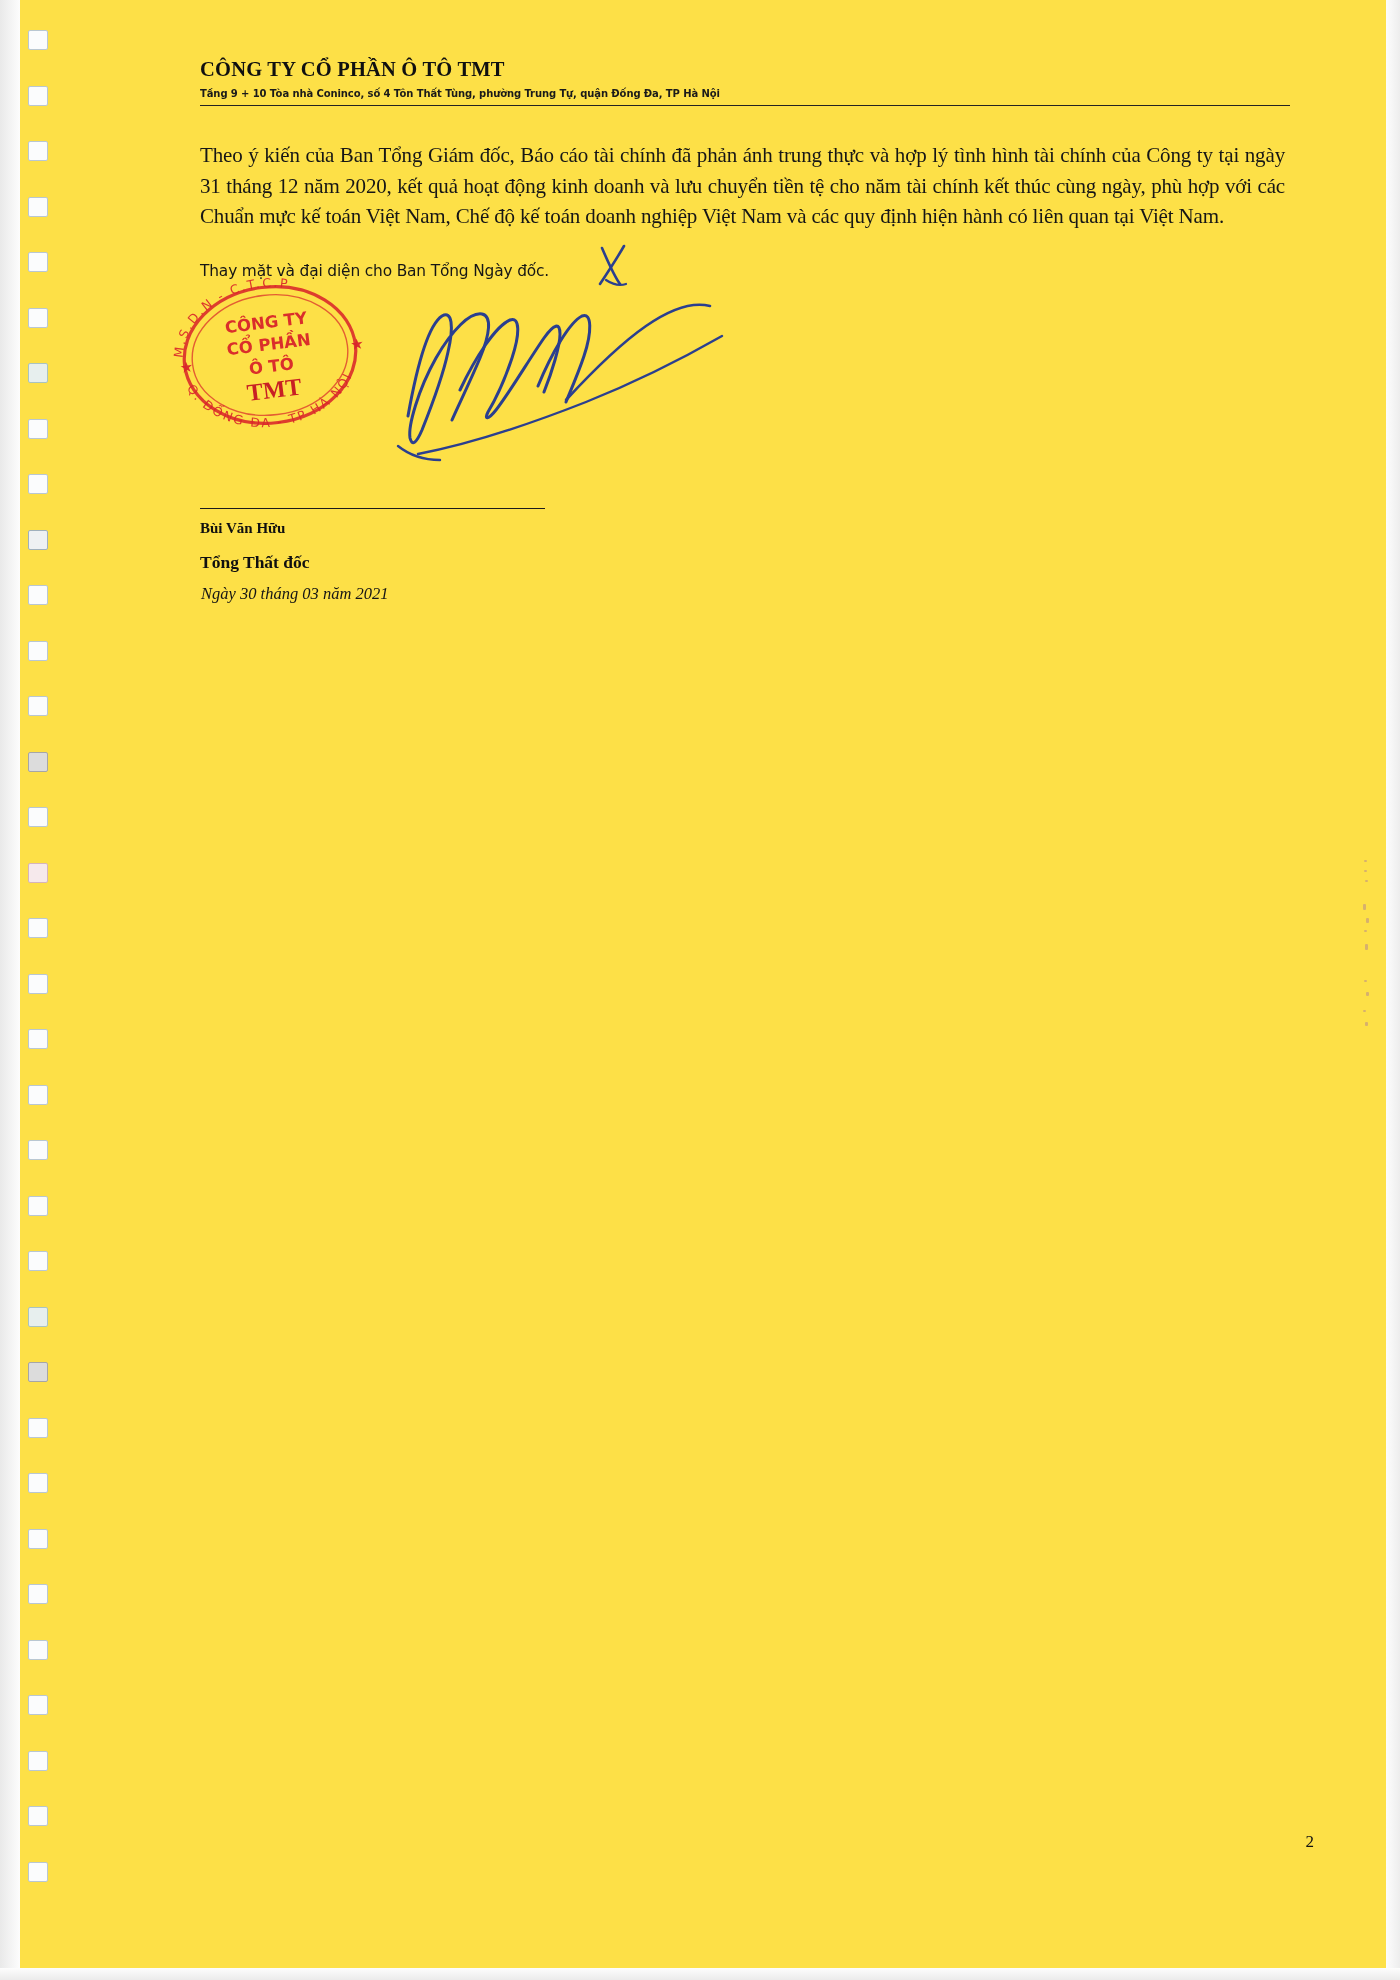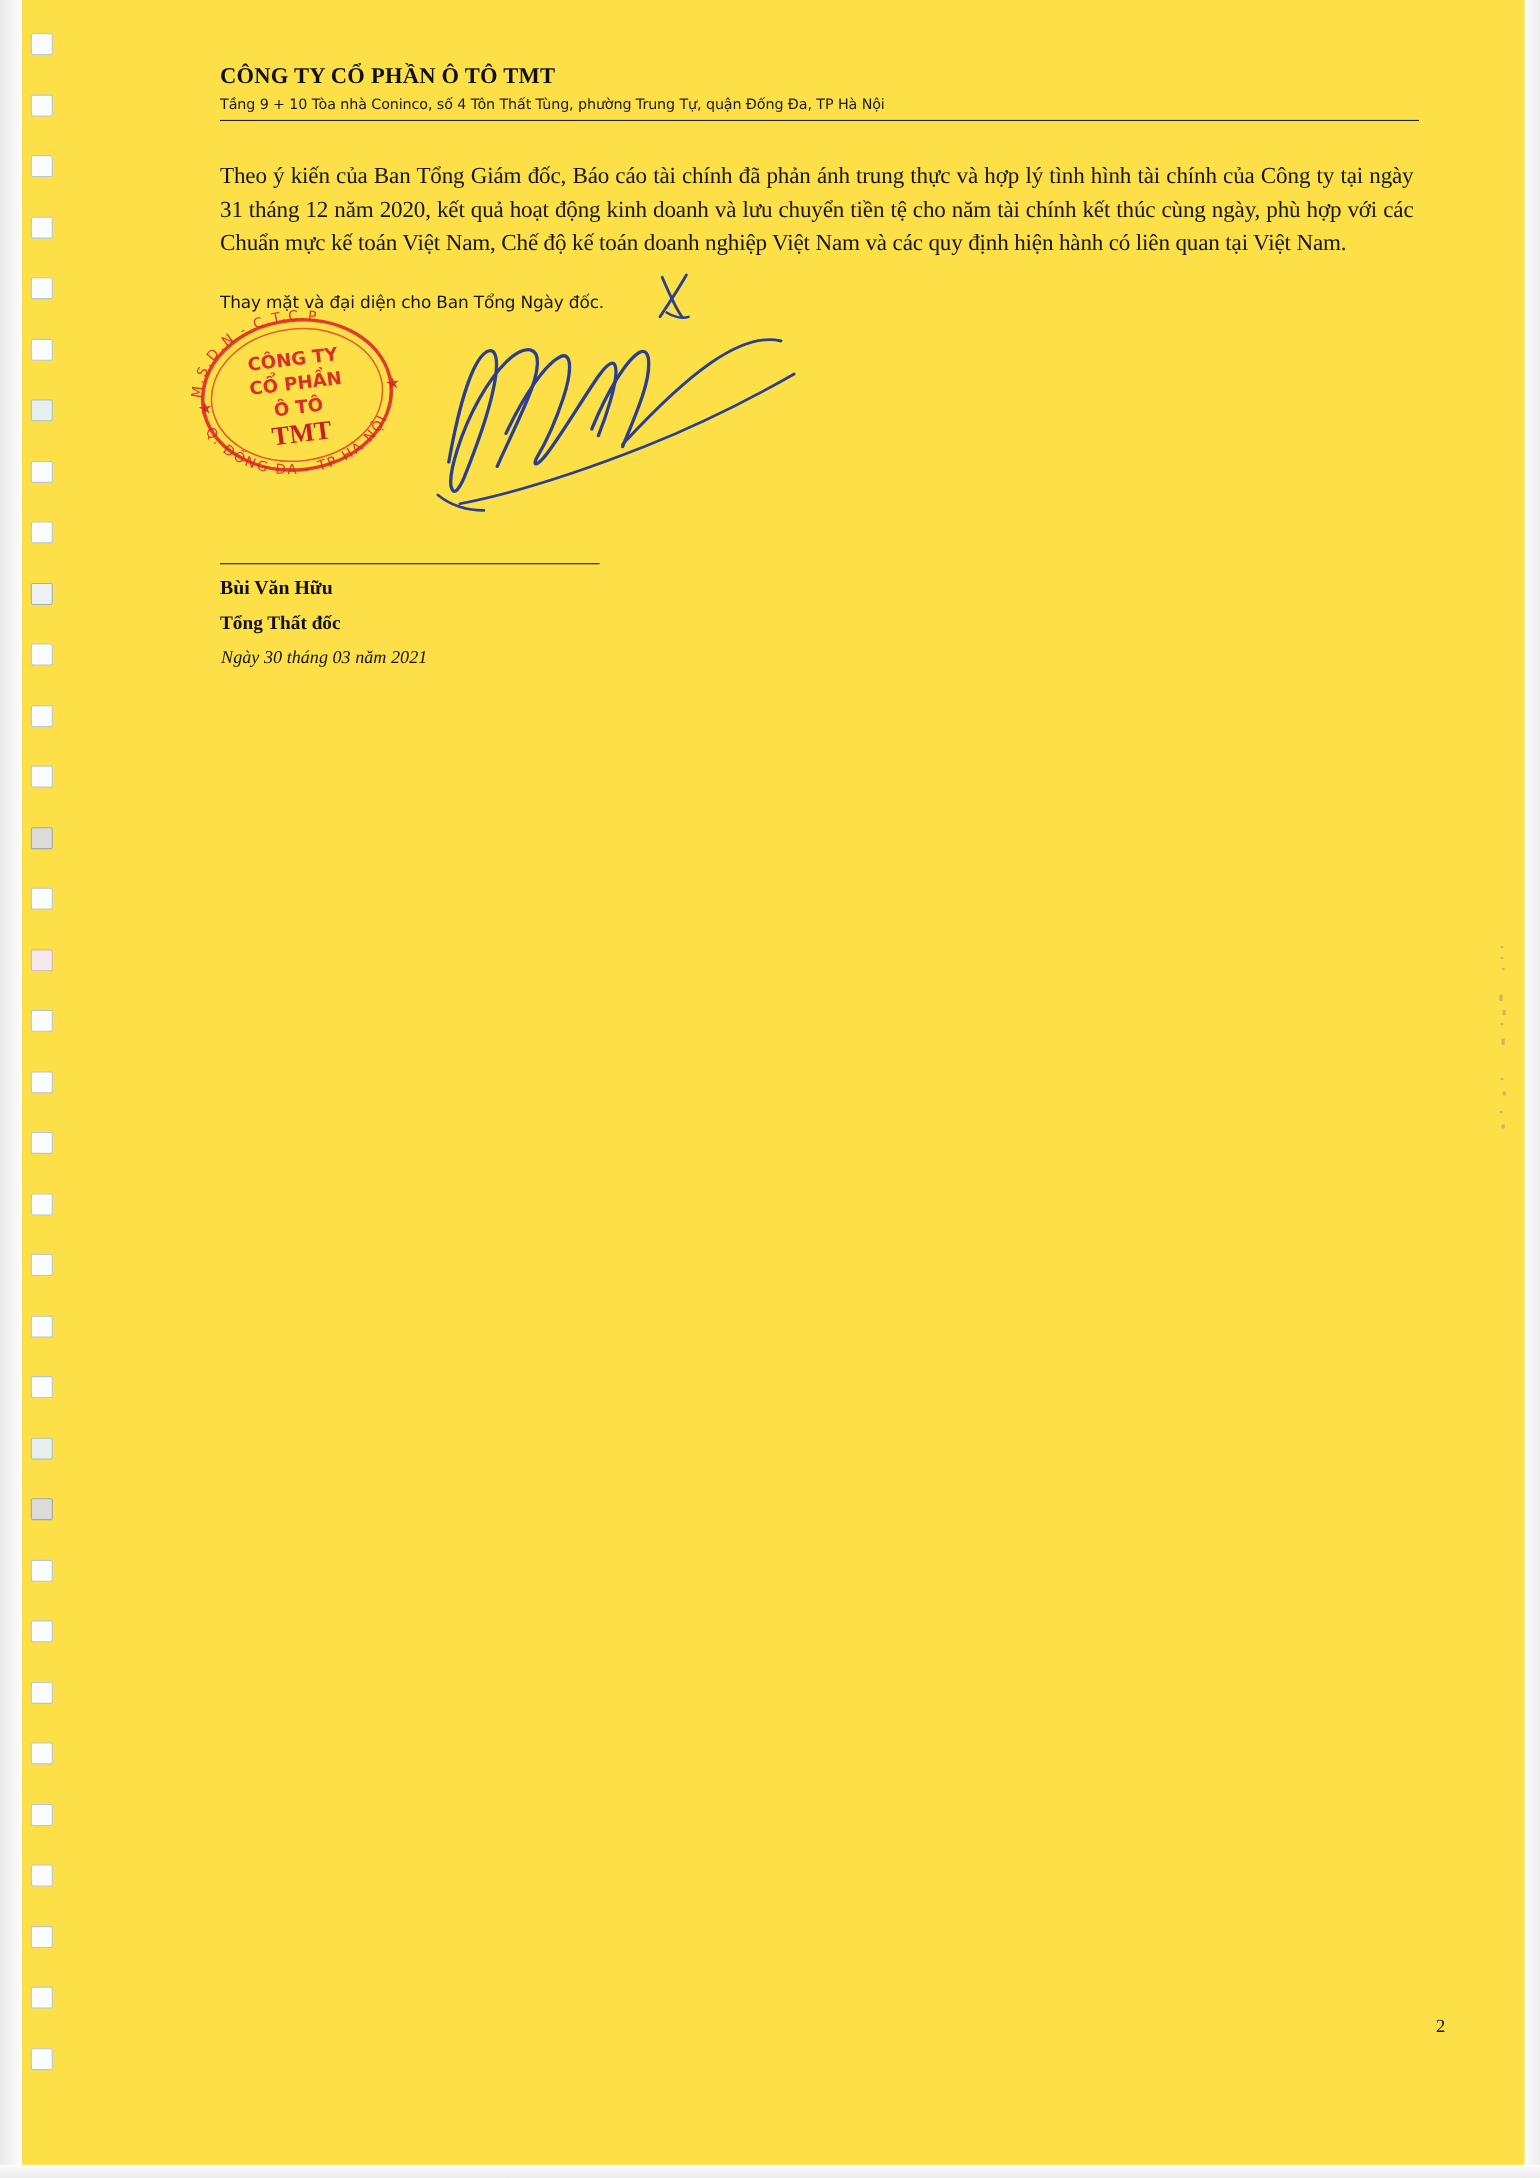--- a/index.html
+++ b/index.html
@@ -86,24 +86,25 @@
   .company-name {
     font-family: "Liberation Serif", serif;
     font-weight: bold;
     font-size: 20.5px;
     letter-spacing: .2px;
     color: #101010;
     margin: 0 0 7px 0;
   }
   .company-address {
     font-family: "DejaVu Sans", sans-serif;
-    font-size: 13px;
+    font-size: 10px;
     color: #1a1a1a;
     margin: 0 0 6px 0;
     letter-spacing: -.1px;
+    font-weight: bold;
   }
   .rule {
     border: none;
     border-top: 1.3px solid #222;
     margin: 0 0 34px 0;
     width: 1090px;
   }
 
   .section-title {
     font-family: "Liberation Serif", serif;
@@ -164,21 +165,21 @@
     width: 345px;
     border-top: 1.3px solid #1c1c1c;
   }
 
   .signer-name {
     position: absolute;
     left: 0;
     top: 240px;
     font-family: "Liberation Serif", serif;
     font-weight: bold;
-    font-size: 18px;
+    font-size: 15px;
     color: #101010;
   }
   .signer-title {
     position: absolute;
     left: 0;
     top: 272px;
     font-family: "Liberation Serif", serif;
     font-weight: bold;
     font-size: 17.5px;
     color: #101010;

